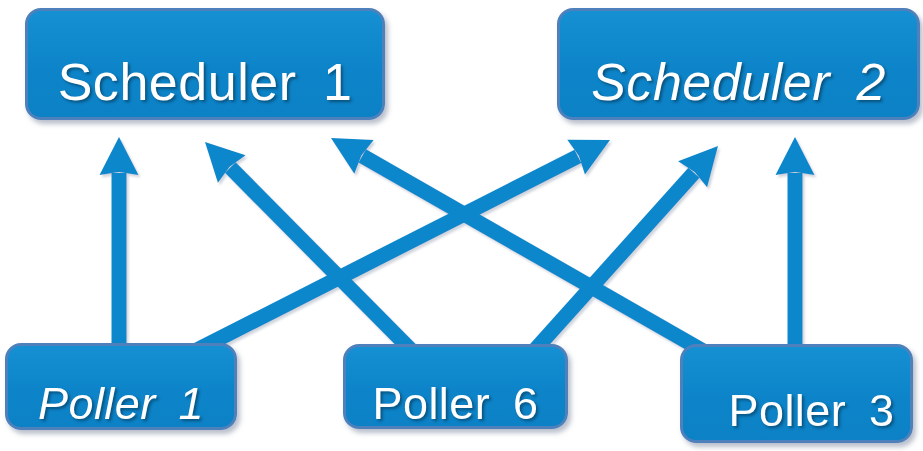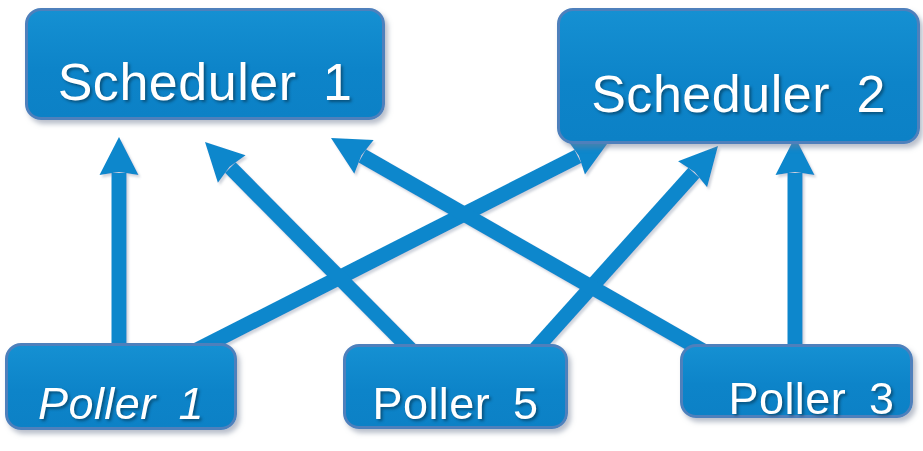--- a/index.html
+++ b/index.html
@@ -57,26 +57,26 @@
         <line x1="705" y1="352" x2="362.2464652660735" y2="155.87899349449125" stroke="#1187cc" stroke-width="15"></line>
         <polygon points="331,138 373.6668348125937,139.94710222506205 361.37850789757147,155.38235478631094 354.29792519356147,173.7974395966417" fill="#1187cc"></polygon>
         <line x1="795" y1="352" x2="795" y2="173" stroke="#1187cc" stroke-width="15"></line>
         <polygon points="795,137 814.5,175 795,172 775.5,175" fill="#1187cc"></polygon>
       </g>
   </svg>
 
   <div class="node" style="left: 25px; top: 8px; width: 360px; height: 112px; font-size: 52px;">
     <span class="node-label">Scheduler 1</span>
   </div>
-  <div class="node" style="left: 557px; top: 8px; width: 363px; height: 136px; font-size: 52px;">
+  <div class="node" style="left: 557px; top: 8px; width: 363px; height: 112px; font-size: 52px; font-style: italic;">
     <span class="node-label">Scheduler 2</span>
   </div>
   <div class="node" style="left: 5px; top: 343px; width: 232px; height: 87px; font-size: 45px; font-style: italic;">
     <span class="node-label">Poller 1</span>
   </div>
   <div class="node" style="left: 343px; top: 344px; width: 225px; height: 85px; font-size: 45px;">
-    <span class="node-label">Poller 5</span>
+    <span class="node-label">Poller 6</span>
   </div>
-  <div class="node" style="left: 680px; top: 344px; width: 233px; height: 74px; font-size: 45px; padding-left: 30px;">
+  <div class="node" style="left: 680px; top: 344px; width: 233px; height: 99px; font-size: 45px; padding-left: 30px;">
     <span class="node-label">Poller 3</span>
   </div>
 
 </div>
 
 </body></html>

